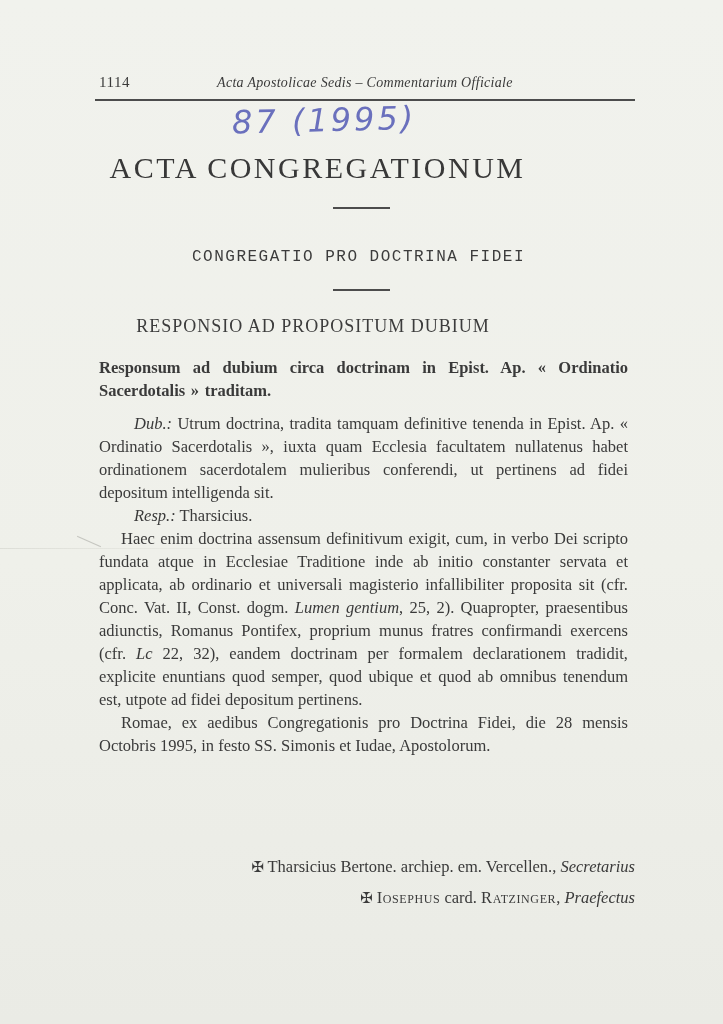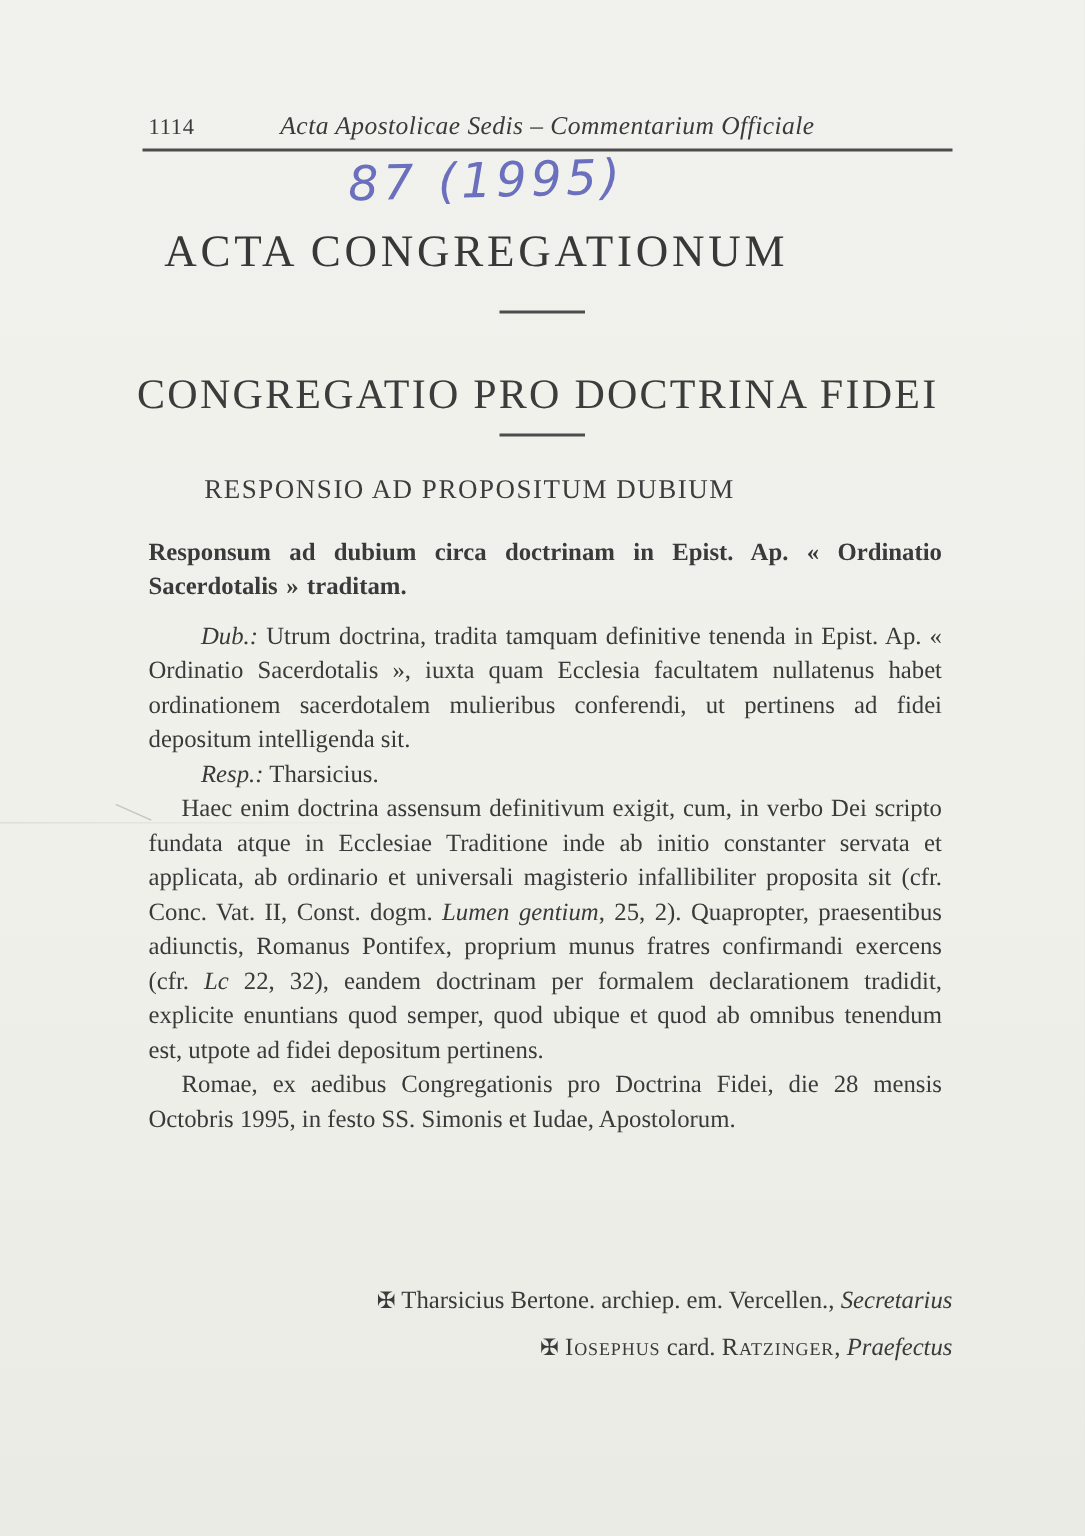--- a/index.html
+++ b/index.html
@@ -18,21 +18,21 @@
   
   .running-header{
     position:absolute;top:74px;left:99px;width:529px;
     display:flex;align-items:baseline;
     font-size:15px;
     justify-content:space-between;
   }
   .page-number{flex:0 0 auto;letter-spacing:.5px;}
   .running-title{
     flex:1 1 auto;text-align:center;
-    font-style:italic;font-size:17px;letter-spacing:.3px;
+    font-style:italic;font-size:14px;letter-spacing:.3px;
     padding-right:28px;
   }
   .header-rule{
     position:absolute;top:99px;left:95px;width:540px;height:2px;
     background:#4c4c4c;
   }
   
   .annotation{
     position:absolute;top:101px;left:232px;width:200px;
     font-family:"DejaVu Sans", sans-serif;
@@ -47,22 +47,23 @@
     text-align:center;font-size:30px;letter-spacing:2.5px;
     color:#383838;
   }
   .rule-small{
     position:absolute;left:333px;width:57px;height:2px;background:#4c4c4c;
   }
   .rule-1{top:207px;}
   .rule-2{top:289px;}
   .congregation-title{
     position:absolute;top:248px;left:0;width:717px;
-    text-align:center;font-size:28px;letter-spacing:1.5px;
+    text-align:center;font-size:16px;letter-spacing:1.5px;
     color:#3c3c3c;
+    font-family:Liberation Mono, monospace;
   }
   .document-title{
     position:absolute;top:316px;left:0;width:626px;
     text-align:center;font-size:18px;letter-spacing:1px;
     color:#3c3c3c;
   }
   
   .content{
     position:absolute;top:356px;left:99px;width:529px;
     font-size:16.5px;line-height:23px;

